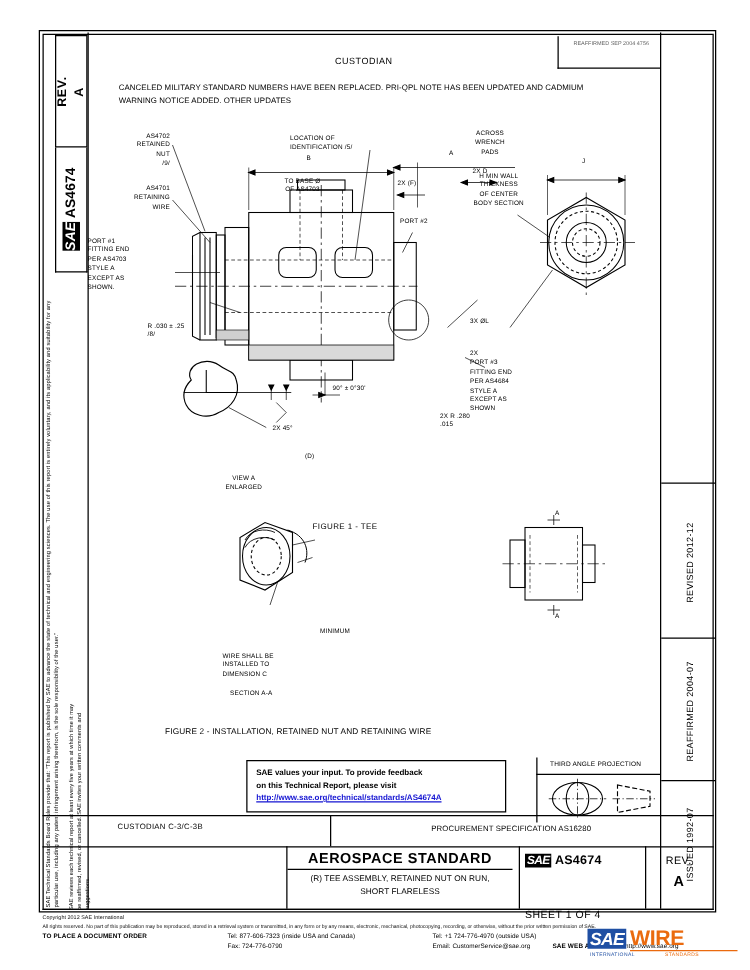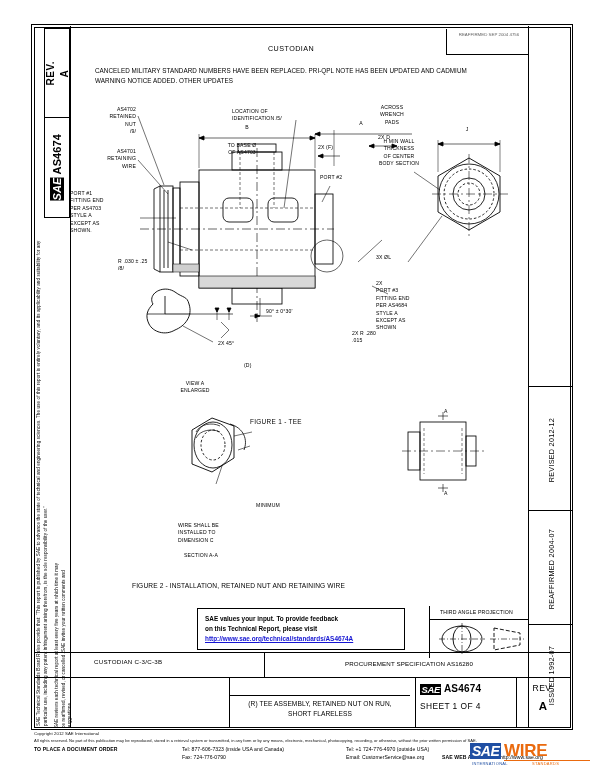--- a/index.html
+++ b/index.html
@@ -94,21 +94,21 @@
 
   .tb-as{position:absolute;left:232px;top:681px;width:176px;text-align:center;
         font-weight:bold;font-size:11.5px;letter-spacing:0.04em;}
   .tb-asline{position:absolute;left:230px;top:695px;width:180px;height:0;border-top:1.2px solid #000;}
   .tb-desc{position:absolute;left:228px;top:699px;width:184px;text-align:center;
         font-size:6.6px;line-height:1.5;letter-spacing:0.01em;}
 
   .tb-num{position:absolute;left:420px;top:683px;width:88px;font-size:10px;font-weight:bold;letter-spacing:0.02em;}
   .tb-num .mark{display:inline-block;background:#000;color:#fff;font-style:italic;
         font-size:9.5px;padding:0 1.5px;letter-spacing:-0.4px;vertical-align:middle;}
-  .tb-sheet{position:absolute;left:420px;top:701px;width:88px;font-size:8.4px;letter-spacing:0.05em;}
+  .tb-sheet{position:absolute;left:420px;top:726px;width:88px;font-size:8.4px;letter-spacing:0.05em;}
 
   .tb-revl{position:absolute;left:520px;top:683px;width:46px;text-align:center;
         font-size:8.6px;letter-spacing:0.05em;}
   .tb-revv{position:absolute;left:520px;top:700px;width:46px;text-align:center;
         font-size:11.5px;font-weight:bold;}
 
   
   .ftr{position:absolute;left:34px;top:731px;width:500px;}
   .ftr .cpy{font-size:4.3px;letter-spacing:0.01em;line-height:1.5;color:#111;}
   .ftr .legal{font-size:4.1px;line-height:1.5;color:#111;margin-top:0.5px;}
@@ -390,20 +390,21 @@
 
   <div class="tb">
     <div class="h" style="left:0;top:0;width:537px;"></div>
     <div class="h" style="left:0;top:50px;width:537px;"></div>
     <div class="v" style="left:195px;top:0;height:50px;"></div>
     <div class="v" style="left:381px;top:0;height:50px;"></div>
     <div class="v" style="left:482px;top:0;height:50px;"></div>
   </div>
 
 
+  <div class="tb-as">AEROSPACE STANDARD</div>
   <div class="tb-asline"></div>
   <div class="tb-desc">
     <span>(R) TEE ASSEMBLY, RETAINED NUT ON RUN,</span><br>
     <span>SHORT FLARELESS</span>
   </div>
 
   <div class="tb-num">
     <span class="mark">SAE</span>
     <span>AS4674</span>
   </div>

